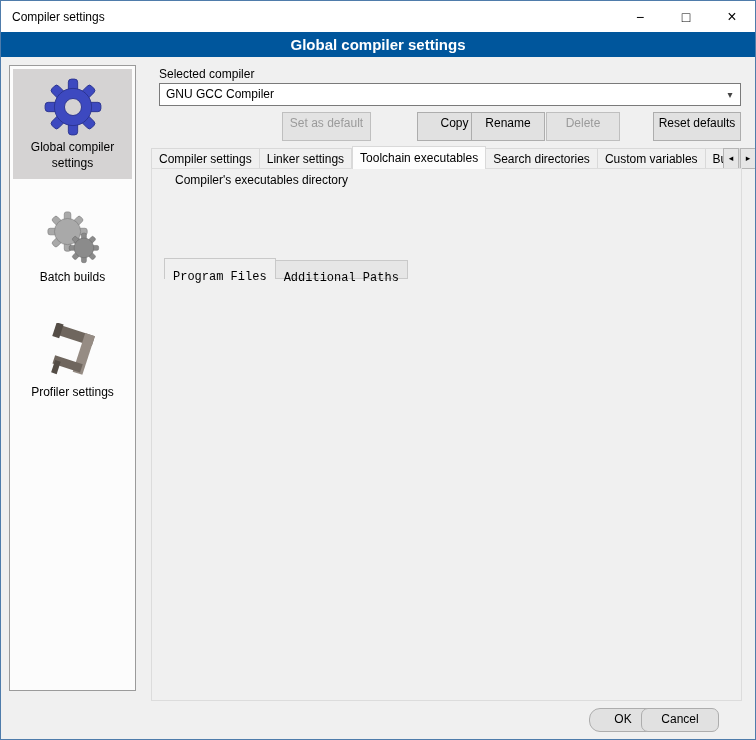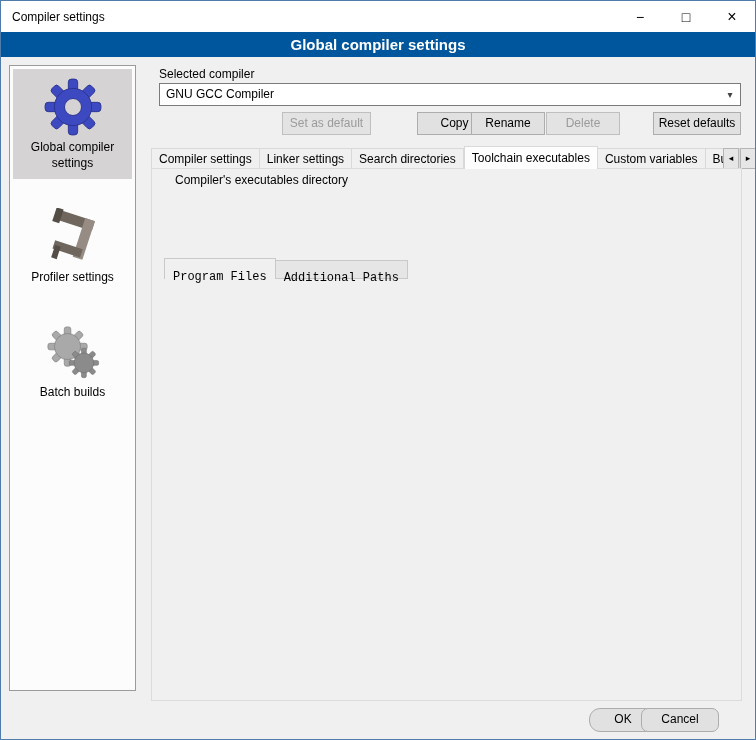--- a/index.html
+++ b/index.html
@@ -18,21 +18,21 @@
   
   .page-header { position:absolute; left:0; top:31px; width:100%; height:25px; background:#00569c; color:#fff;
     font-weight:bold; font-size:15px; text-align:center; line-height:25px; }
   
   .sidebar { position:absolute; left:8px; top:64px; width:127px; height:626px; background:#fcfcfc; border:1px solid #9b9b9b; padding:3px; }
   .side-item { text-align:center; padding:5px 2px 8px 2px; margin-bottom:20px; cursor:pointer; }
   .side-item.selected { background:#d5d3d3; }
   .side-item .icon { display:block; height:66px; display:flex; align-items:center; justify-content:center; }
   .side-item .lbl { display:block; line-height:1.3; font-size:12px; }
   
-  .btn { position:absolute; height:23px; background:#e1e1e1; border:1px solid #adadad; font-family:"Liberation Sans",sans-serif;
+  .btn { position:absolute; height:29px; background:#e1e1e1; border:1px solid #adadad; font-family:"Liberation Sans",sans-serif;
          font-size:12px; text-align:center; line-height:21px; cursor:pointer; }
   .btn.disabled { color:#9b9b9b; border-color:#bfbfbf; background:#e3e3e3; cursor:default; }
   .textbox { position:absolute; height:22px; background:#fff; border:1px solid #7a7a7a; font-family:"Liberation Sans",sans-serif;
              font-size:12px; padding:2px 5px; }
   .label { position:absolute; font-size:12px; }
   
   .combo { position:absolute; background:#fff; border:1px solid #7a7a7a; height:23px; line-height:21px; padding-left:6px; cursor:pointer; }
   .combo .arrow { position:absolute; right:1px; top:1px; bottom:1px; width:18px; display:flex; align-items:center; justify-content:center;
                   color:#444; font-size:10px; }
   .combo.gray { background:#e9e9e9; }
@@ -89,72 +89,72 @@
             <rect x="17" y="2" width="6" height="36" rx="2" transform="rotate(135 20 20)"></rect>
             <circle cx="20" cy="20" r="12"></circle>
           </g>
           <circle cx="20" cy="20" r="5.5" fill="#d5d3d3" stroke="#2a338f" stroke-width="0.6"></circle>
         </svg>
       </span>
       <span class="lbl">Global compiler settings</span>
     </div>
     <div class="side-item">
       <span class="icon">
+        <svg width="60" height="60" viewBox="0 0 44 44">
+          <g fill="#a9a9a9" stroke="#7c7c7c" stroke-width="0.6" transform="translate(2 2) scale(0.8)">
+            <rect x="17" y="2" width="6" height="36" rx="2"></rect>
+            <rect x="17" y="2" width="6" height="36" rx="2" transform="rotate(45 20 20)"></rect>
+            <rect x="17" y="2" width="6" height="36" rx="2" transform="rotate(90 20 20)"></rect>
+            <rect x="17" y="2" width="6" height="36" rx="2" transform="rotate(135 20 20)"></rect>
+            <circle cx="20" cy="20" r="12"></circle>
+          </g>
+          <g fill="#8b8b8b" stroke="#666" stroke-width="0.6" transform="translate(18 18) scale(0.6)">
+            <rect x="17" y="2" width="6" height="36" rx="2"></rect>
+            <rect x="17" y="2" width="6" height="36" rx="2" transform="rotate(45 20 20)"></rect>
+            <rect x="17" y="2" width="6" height="36" rx="2" transform="rotate(90 20 20)"></rect>
+            <rect x="17" y="2" width="6" height="36" rx="2" transform="rotate(135 20 20)"></rect>
+            <circle cx="20" cy="20" r="12"></circle>
+          </g>
+        </svg>
+      </span>
+      <span class="lbl">Batch builds</span>
+    </div>
+    <div class="side-item">
+      <span class="icon">
         <svg width="58" height="58" viewBox="0 0 40 40">
           <g transform="rotate(18 20 20)">
             <rect x="7" y="5" width="24" height="7" fill="#6f665e"></rect>
             <rect x="24" y="5" width="7" height="28" fill="#968c84"></rect>
             <rect x="9" y="26" width="20" height="6" fill="#6f665e"></rect>
             <rect x="3" y="4" width="5" height="10" fill="#544d46"></rect>
             <rect x="10" y="29" width="4" height="9" fill="#544d46"></rect>
           </g>
         </svg>
       </span>
       <span class="lbl">Profiler settings</span>
     </div>
-    <div class="side-item">
-      <span class="icon">
-        <svg width="60" height="60" viewBox="0 0 44 44">
-          <g fill="#a9a9a9" stroke="#7c7c7c" stroke-width="0.6" transform="translate(2 2) scale(0.8)">
-            <rect x="17" y="2" width="6" height="36" rx="2"></rect>
-            <rect x="17" y="2" width="6" height="36" rx="2" transform="rotate(45 20 20)"></rect>
-            <rect x="17" y="2" width="6" height="36" rx="2" transform="rotate(90 20 20)"></rect>
-            <rect x="17" y="2" width="6" height="36" rx="2" transform="rotate(135 20 20)"></rect>
-            <circle cx="20" cy="20" r="12"></circle>
-          </g>
-          <g fill="#8b8b8b" stroke="#666" stroke-width="0.6" transform="translate(18 18) scale(0.6)">
-            <rect x="17" y="2" width="6" height="36" rx="2"></rect>
-            <rect x="17" y="2" width="6" height="36" rx="2" transform="rotate(45 20 20)"></rect>
-            <rect x="17" y="2" width="6" height="36" rx="2" transform="rotate(90 20 20)"></rect>
-            <rect x="17" y="2" width="6" height="36" rx="2" transform="rotate(135 20 20)"></rect>
-            <circle cx="20" cy="20" r="12"></circle>
-          </g>
-        </svg>
-      </span>
-      <span class="lbl">Batch builds</span>
-    </div>
   </div>
 
   <div class="label" style="left:158px; top:66px;">Selected compiler</div>
   <div class="combo" style="left:158px; top:82px; width:582px;">
     <span>GNU GCC Compiler</span>
     <span class="arrow">▾</span>
   </div>
 
   <div class="btn disabled" style="left:281px; top:111px; width:89px;">Set as default</div>
   <div class="btn" style="left:416px; top:111px; width:75px;">Copy</div>
   <div class="btn" style="left:470px; top:111px; width:74px;">Rename</div>
   <div class="btn disabled" style="left:545px; top:111px; width:74px;">Delete</div>
   <div class="btn" style="left:652px; top:111px; width:88px;">Reset defaults</div>
 
   <div class="tabs">
     <div class="tab">Compiler settings</div>
     <div class="tab">Linker settings</div>
+    <div class="tab active">Toolchain executables</div>
     <div class="tab">Search directories</div>
-    <div class="tab active">Toolchain executables</div>
     <div class="tab">Custom variables</div>
     <div class="tab clipped">Buil</div>
   </div>
   <div class="tab-scroll" style="left:722px;">◂</div>
   <div class="tab-scroll" style="left:739px;">▸</div>
 
   <div class="panel"></div>
 
   <div class="groupbox"></div>
   <div class="groupbox-title">Compiler's executables directory</div>

